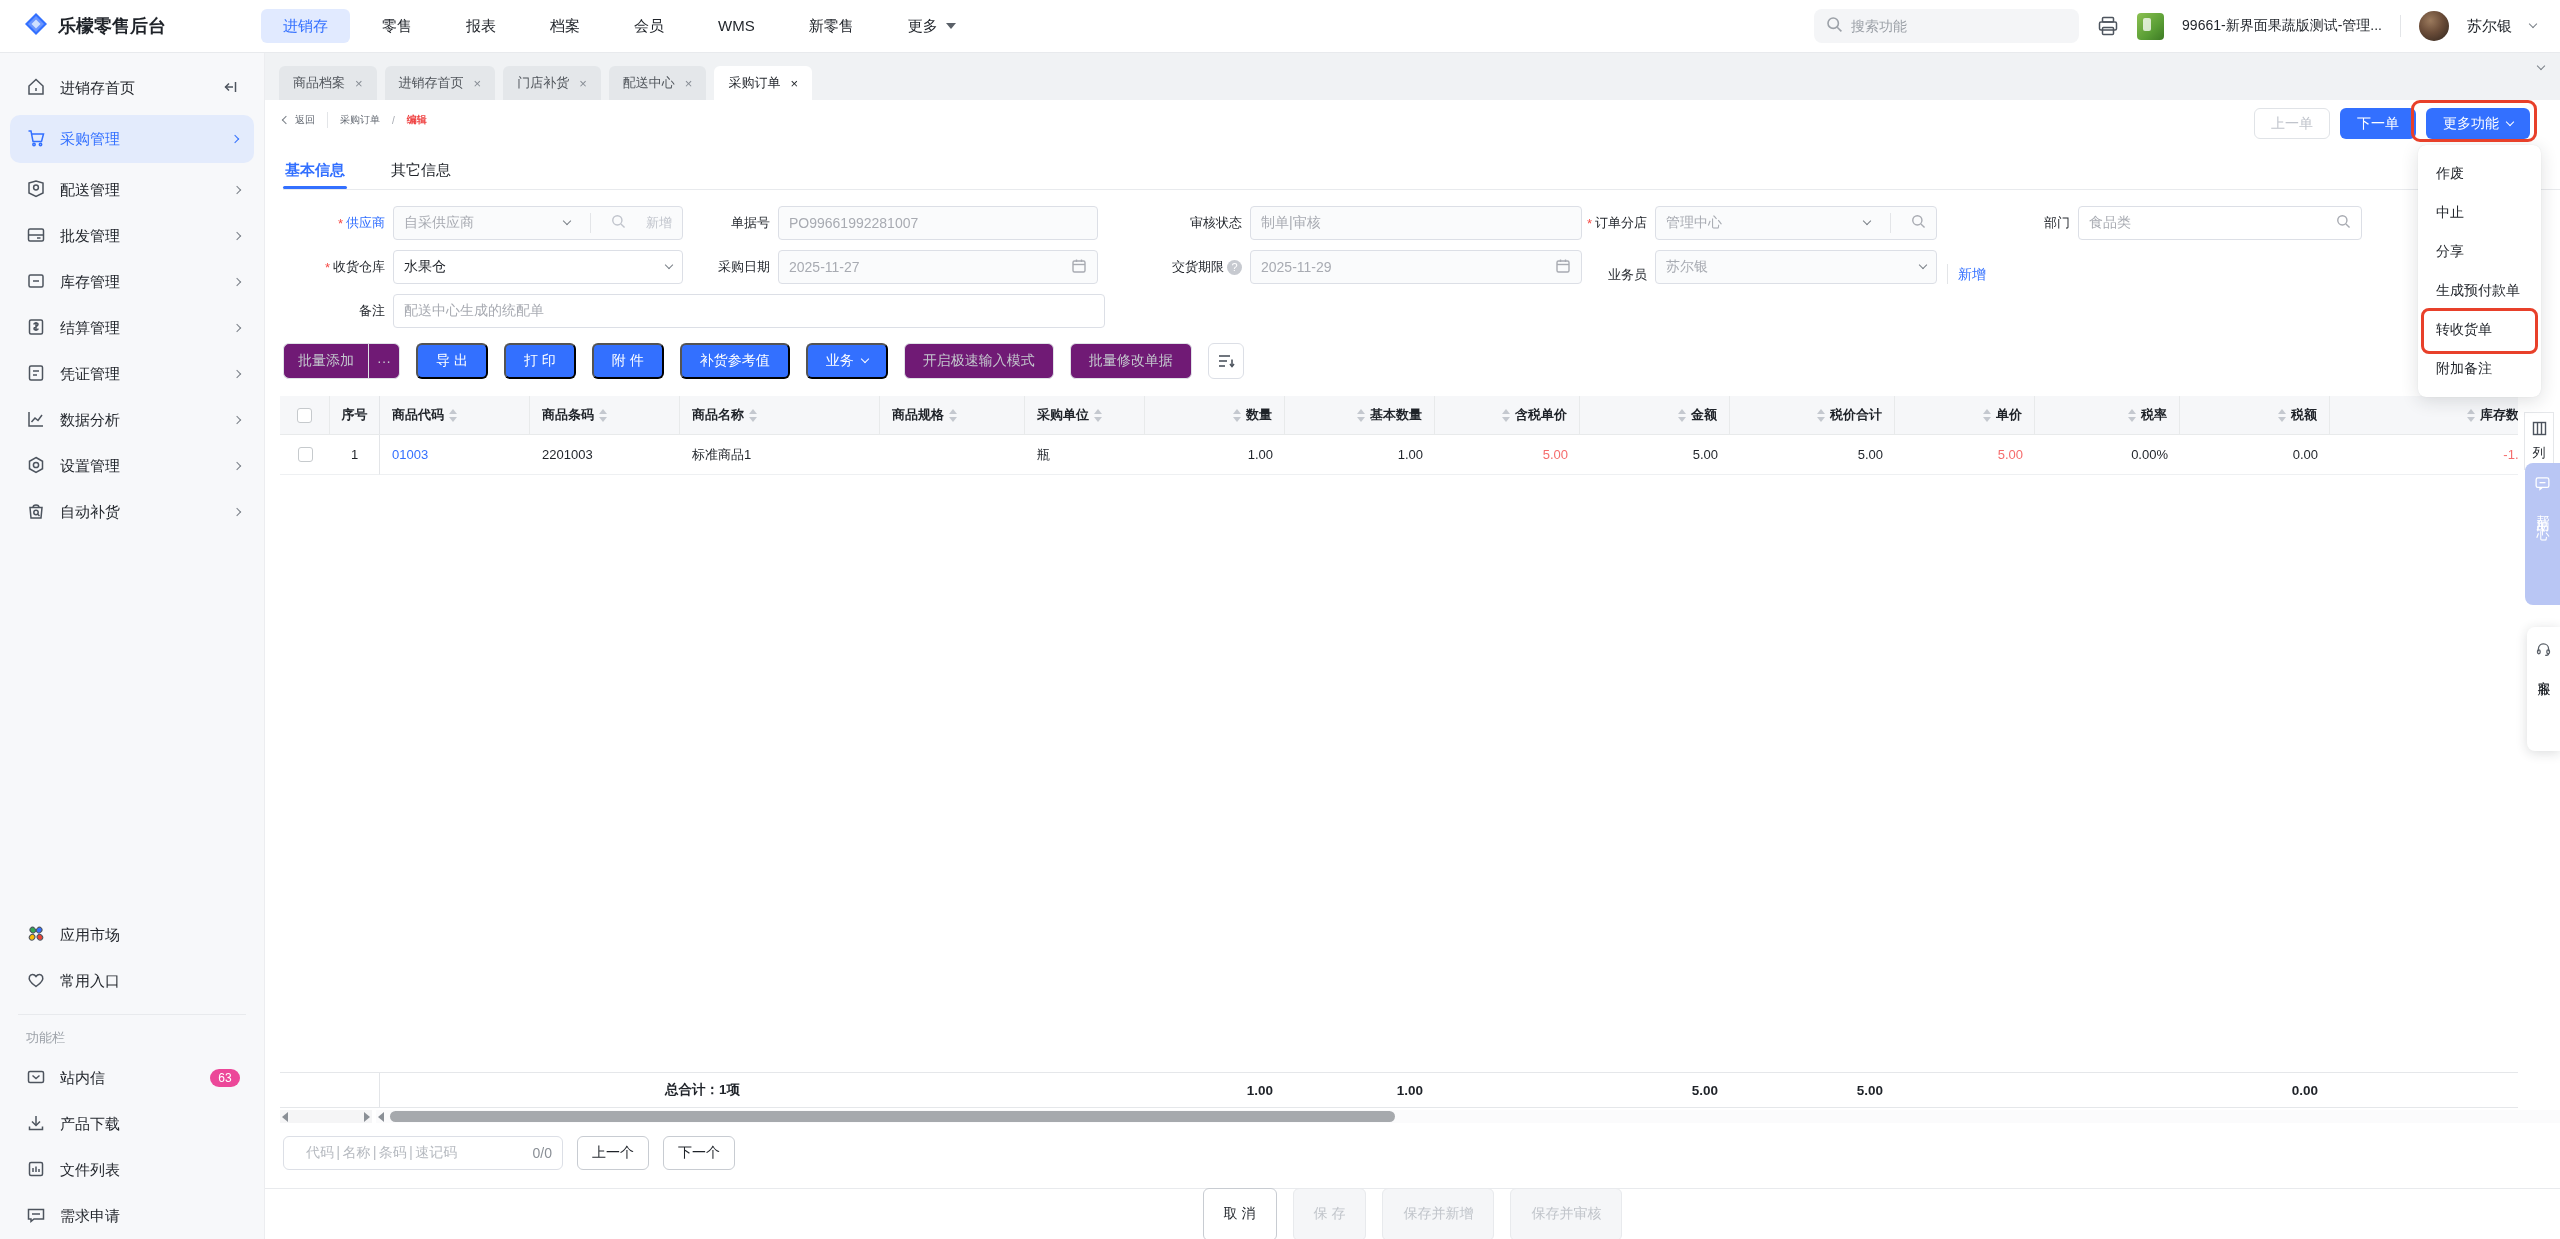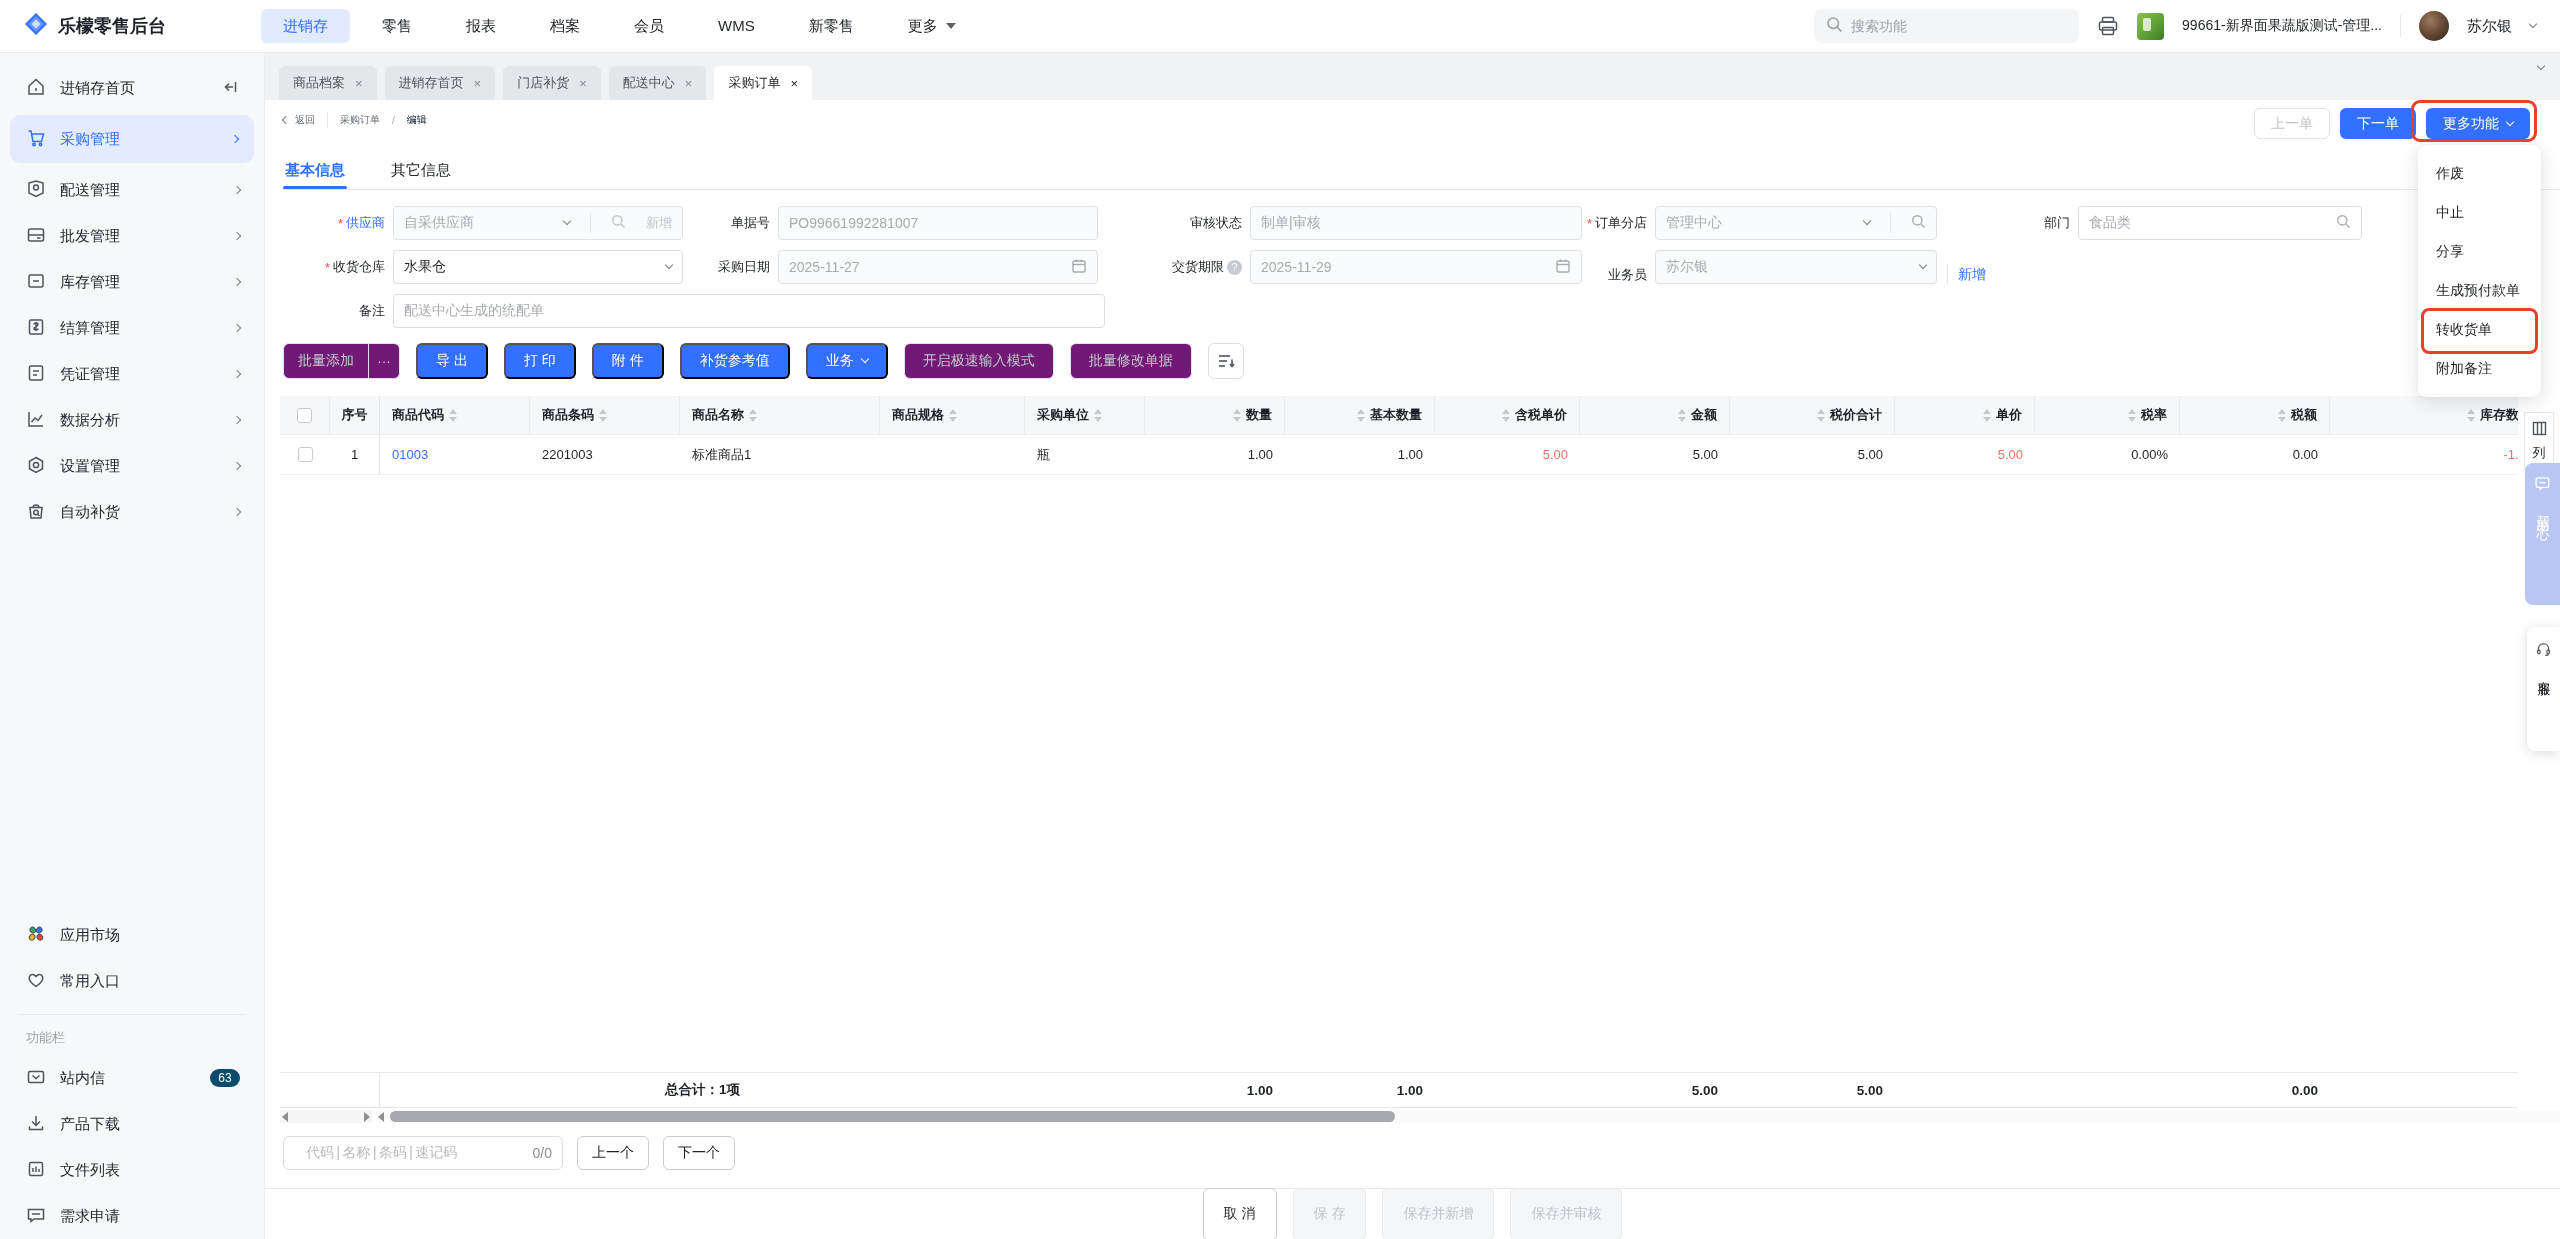--- a/index.html
+++ b/index.html
@@ -48,21 +48,21 @@
   .side-item { height:46px; display:flex; align-items:center; padding:0 24px 0 26px; gap:14px;
     font-size:15px; color:#1f2329; cursor:pointer; flex:0 0 auto; }
   .side-item .s-label { flex:1; }
   .side-item.active { margin:4px 10px; padding:0 16px; height:48px; border-radius:10px;
     background:#e3ebfc; color:#3370ff; }
   .side-item svg { stroke:#4d545e; }
   .side-item.active svg { stroke:#3370ff; }
   .side-spacer { flex:1 1 auto; }
   .side-divider { height:1px; background:#e8eaed; margin:10px 18px; flex:0 0 auto; }
   .side-section { font-size:13px; color:#9ca1a8; padding:4px 0 8px 26px; flex:0 0 auto; }
-  .badge { background:#0c4a6e; color:#fff; font-size:12px; line-height:18px; min-width:30px;
+  .badge { background:#ec4899; color:#fff; font-size:12px; line-height:18px; min-width:30px;
     text-align:center; border-radius:10px; padding:0 7px; }
 
   
   .main { position:absolute; left:265px; top:53px; right:0; bottom:0; }
   .tabbar { height:47px; background:#f0f2f4; display:flex; align-items:flex-end; padding-left:14px;
     gap:8px; position:relative; }
   .tab { height:34px; display:flex; align-items:center; gap:10px; background:#e4e7ea; color:#51565c;
     font-size:13px; padding:0 14px; border-radius:6px 6px 0 0; cursor:pointer; white-space:nowrap; }
   .tab.active { background:#fff; color:#1f2329; }
   .tab .x { font-size:13px; color:#868c94; }
@@ -71,21 +71,21 @@
 
   .content { position:absolute; left:0; top:47px; right:0; bottom:0; background:#fff; }
 
   
   .page-hd { position:absolute; left:18px; top:12px; display:flex; align-items:center; gap:12px;
     font-size:10px; }
   .back { color:#646a73; display:flex; align-items:center; gap:6px; cursor:pointer; }
   .hd-sep { width:1px; height:16px; background:#e3e5e8; }
   .bc-parent { color:#646a73; }
   .bc-slash { color:#a7abb2; }
-  .bc-current { color:#0f172a; font-weight:normal; }
+  .bc-current { color:#ef4444; font-weight:bold; }
   .hd-btns { position:absolute; top:8px; right:30px; display:flex; gap:10px; z-index:60; }
   .btn { height:31px; border-radius:6px; font-size:14px; padding:0 16px; display:flex;
     align-items:center; gap:8px; cursor:pointer; border:1px solid transparent; white-space:nowrap;
     font-family:inherit; }
   .btn.ghost-disabled { background:#fff; border-color:#e0e3e7; color:#c0c4cc; }
   .btn.primary { background:#3370ff; color:#fff; }
   .ann-more { position:absolute; top:0px; right:23px; width:126px; height:42px;
     border:3px solid #e8402a; border-radius:9px; z-index:70; pointer-events:none; }
 
   

